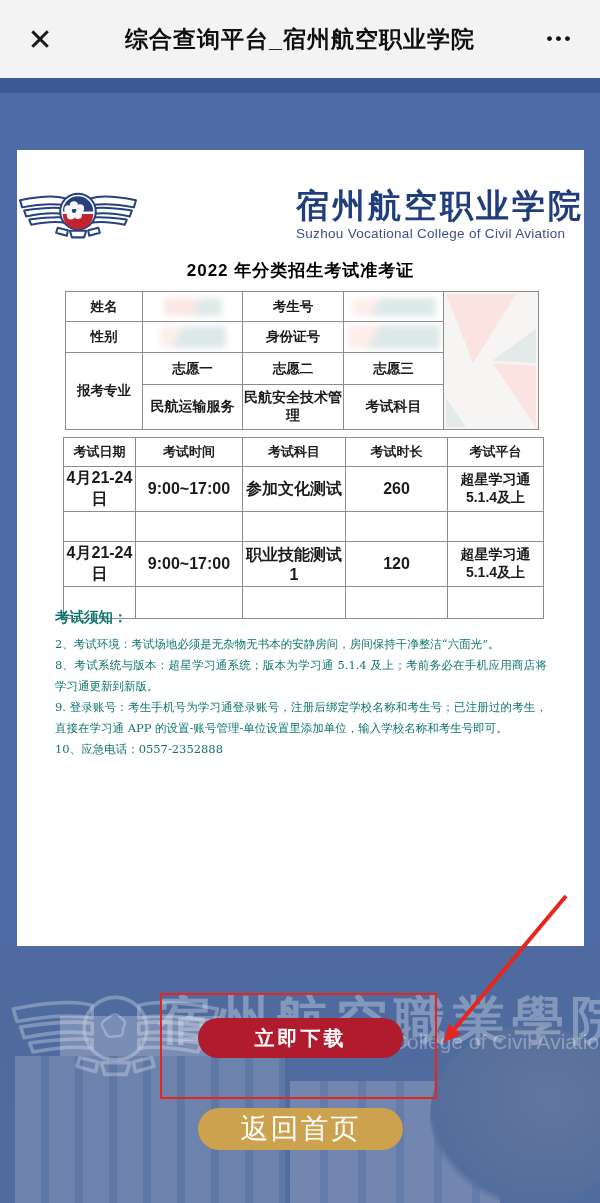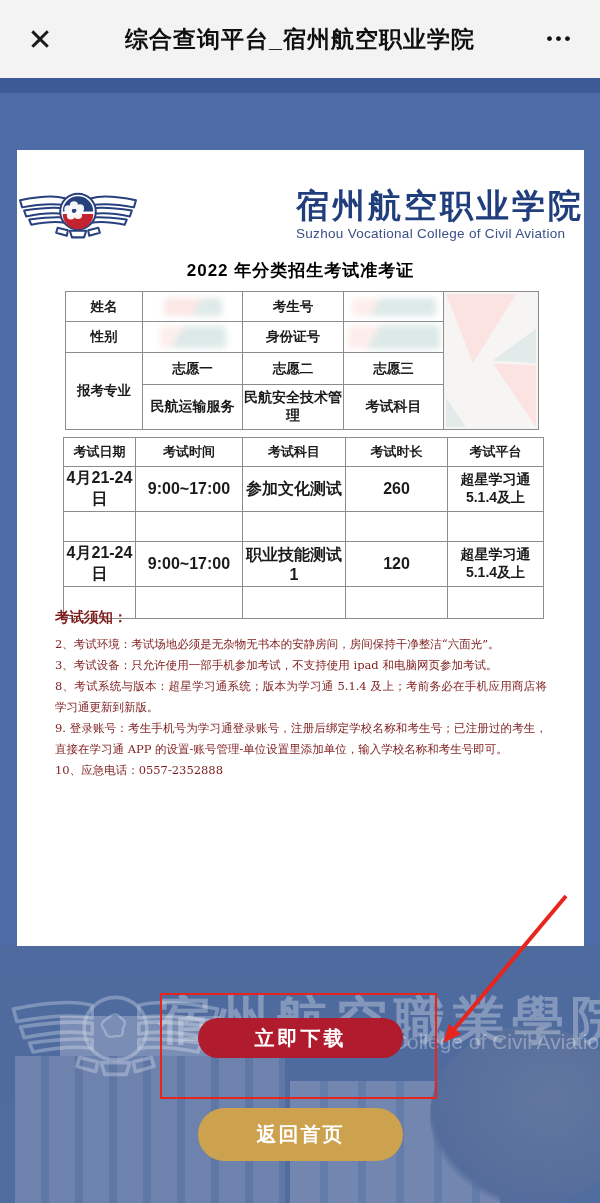--- a/index.html
+++ b/index.html
@@ -45,21 +45,21 @@
   .blur-blob{display:inline-block;filter:blur(3px);border-radius:3px;vertical-align:middle;}
   .blob-pink{background:linear-gradient(120deg,#fbe7e5 55%,#dfeae8 56%);}
   .blob-teal{background:linear-gradient(120deg,#fdeeec 30%,#dde9e8 31%);}
 
   .exam-table{position:absolute;top:287px;left:46px;width:480px;}
   .exam-table td{font-size:16px;font-weight:700;}
   .exam-table .platform{font-size:14px;}
   .exam-table .hdr{font-size:13px;font-weight:700;}
 
   .notes{position:absolute;top:458px;left:38px;width:492px;
-         font-family:"DejaVu Serif","Liberation Serif",serif;color:#7f1d1d;}
+         font-family:"DejaVu Serif","Liberation Serif",serif;color:#0f766e;}
   .notes-title{font-size:14.5px;font-weight:700;margin-bottom:7px;}
   .note-item{font-size:11.5px;line-height:1.82;text-align:justify;}
 
   
   .bottom-bg{position:absolute;left:0;top:946px;width:600px;height:257px;overflow:hidden;
              background:linear-gradient(#54709f,#5a73a0);z-index:1;}
   .bldg{position:absolute;background:#8d9cbb;}
   .bldg.b1{left:15px;top:110px;width:270px;height:150px;
            background:repeating-linear-gradient(90deg,#8d9cbb 0 26px,#7487ac 26px 34px),
                       linear-gradient(#9aa8c3,#8d9cbb);}
@@ -74,22 +74,22 @@
   .wm-cn{position:absolute;left:158px;top:40px;font-size:52px;font-weight:700;
          color:rgba(255,255,255,0.30);letter-spacing:7px;white-space:nowrap;}
   .wm-en{position:absolute;left:212px;top:84px;font-size:21px;color:rgba(255,255,255,0.32);white-space:nowrap;}
 
   .annot-rect{position:absolute;left:160px;top:993px;width:273px;height:102px;
               border:2px solid #e8251c;z-index:5;}
   .btn{position:absolute;left:198px;width:205px;display:flex;align-items:center;justify-content:center;
        color:#fff;cursor:pointer;z-index:6;}
   .btn-download{top:1018px;height:40px;border-radius:28px;background:#b01b2e;
                 font-size:20px;font-weight:700;letter-spacing:3px;}
-  .btn-home{top:1108px;height:53px;border-radius:29px;background:#cda24e;
-            font-size:20px;font-weight:700;letter-spacing:2px;}
+  .btn-home{top:1108px;height:42px;border-radius:29px;background:#cda24e;
+            font-size:28px;font-weight:400;letter-spacing:2px;}
 
   .arrow-overlay{position:absolute;left:0;top:0;width:600px;height:1203px;z-index:8;pointer-events:none;}
 </style>
 </head>
 <body>
 
 <div class="topbar">
   <div class="close-x">✕</div>
   <div class="topbar-title">综合查询平台_宿州航空职业学院</div>
   <div class="more-dots">•••</div>
@@ -217,21 +217,20 @@
           <td></td>
           <td></td>
           <td></td>
     </tr>
   </tbody>
     </table>
 
   <div class="notes">
     <div class="notes-title">考试须知：</div>
     <div class="note-item">2、考试环境：考试场地必须是无杂物无书本的安静房间，房间保持干净整洁“六面光”。</div>
-    <div class="note-item">3、考试设备：只允许使用一部手机参加考试，不支持使用 ipad 和电脑网页参加考试。</div>
     <div class="note-item">8、考试系统与版本：超星学习通系统；版本为学习通 5.1.4 及上；考前务必在手机应用商店将学习通更新到新版。</div>
     <div class="note-item">9. 登录账号：考生手机号为学习通登录账号，注册后绑定学校名称和考生号；已注册过的考生，直接在学习通 APP 的设置-账号管理-单位设置里添加单位，输入学校名称和考生号即可。</div>
     <div class="note-item">10、应急电话：0557-2352888</div>
   </div>
 </div>
 
 <div class="bottom-bg">
   <div class="bldg b3"></div>
   <div class="bldg b1"></div>
   <div class="bldg b2"></div>

